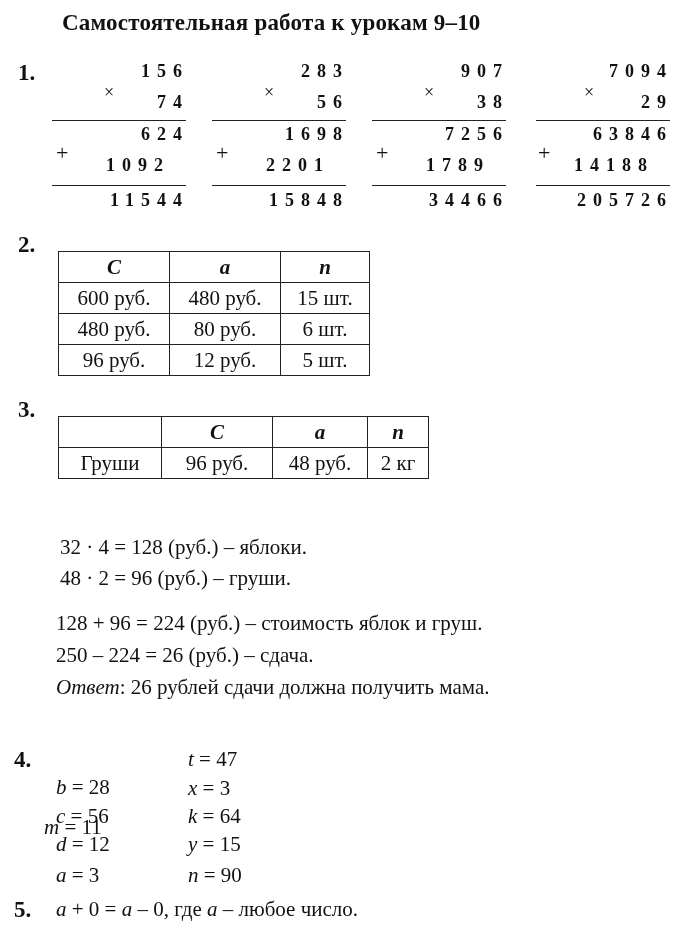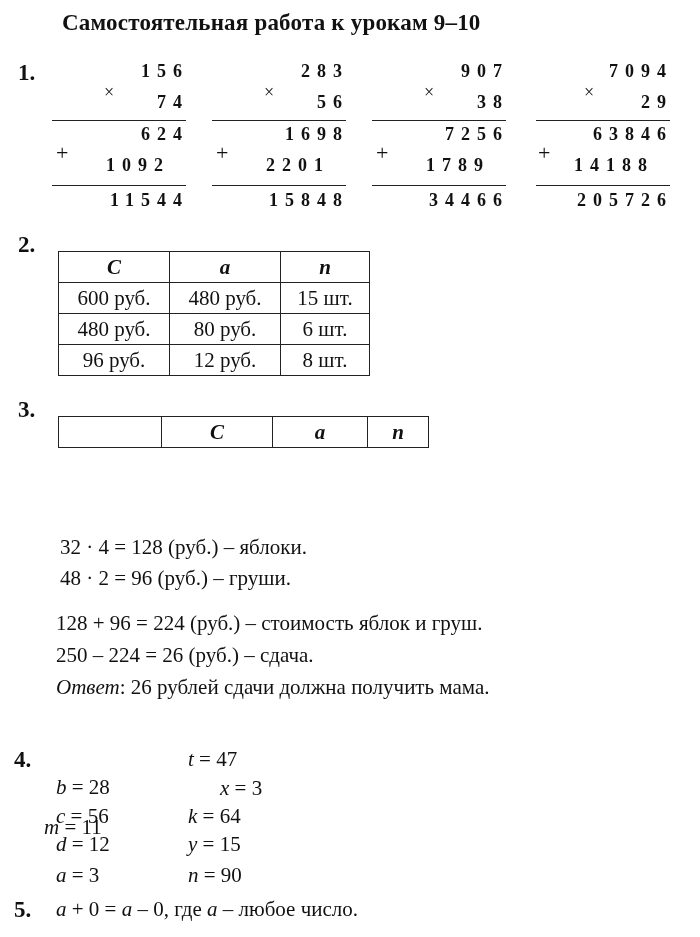--- a/index.html
+++ b/index.html
@@ -97,50 +97,56 @@
     <td>15 шт.</td>
   </tr>
   <tr>
     <td>480 руб.</td>
     <td>80 руб.</td>
     <td>6 шт.</td>
   </tr>
   <tr>
     <td>96 руб.</td>
     <td>12 руб.</td>
-    <td>8 шт.</td>
+    <td>5 шт.</td>
   </tr>
 </tbody>
   </table>
 
 <div class="abs num" style="left:18px; top:397px;">3.</div>
 <table class="t" style="left:58px; top:416px;">
   <tbody>
       <tr>
     <td class="h" style="width:98px;"></td>
     <td class="h" style="width:106px;">C</td>
     <td class="h" style="width:90px;">a</td>
     <td class="h" style="width:56px;">n</td>
+  </tr>
+  <tr>
+    <td>Груши</td>
+    <td>96 руб.</td>
+    <td>48 руб.</td>
+    <td>2 кг</td>
   </tr>
 </tbody>
   </table>
 
 <div class="abs eq" style="left:60px; top:535px;">32 · 4 = 128 (руб.) – яблоки.</div>
 <div class="abs eq" style="left:60px; top:566px;">48 · 2 = 96 (руб.) – груши.</div>
 <div class="abs eq" style="left:56px; top:611px;">128 + 96 = 224 (руб.) – стоимость яблок и груш.</div>
 <div class="abs eq" style="left:56px; top:643px;">250 – 224 = 26 (руб.) – сдача.</div>
 <div class="abs eq" style="left:56px; top:675px;"><span class="it">Ответ</span><span>: 26 рублей сдачи должна получить мама.</span></div>
 
 <div class="abs num" style="left:14px; top:747px;">4.</div>
 <div class="abs eq" style="left:56px; top:747px;margin-top:28px;"><span class="it">b</span><span> = 28</span></div>
 <div class="abs eq" style="left:44px; top:776px;margin-top:39px;"><span class="it">m</span><span> = 11</span></div>
 <div class="abs eq" style="left:56px; top:804px;"><span class="it">c</span><span> = 56</span></div>
 <div class="abs eq" style="left:56px; top:832px;"><span class="it">d</span><span> = 12</span></div>
 <div class="abs eq" style="left:56px; top:863px;"><span class="it">a</span><span> = 3</span></div>
 
 <div class="abs eq" style="left:188px; top:747px;"><span class="it">t</span><span> = 47</span></div>
-<div class="abs eq" style="left:188px; top:776px;margin-left:32px;"><span class="it">x</span><span> = 3</span></div>
+<div class="abs eq" style="left:188px; top:776px;"><span class="it">x</span><span> = 3</span></div>
 <div class="abs eq" style="left:188px; top:804px;"><span class="it">k</span><span> = 64</span></div>
 <div class="abs eq" style="left:188px; top:832px;"><span class="it">y</span><span> = 15</span></div>
 <div class="abs eq" style="left:188px; top:863px;"><span class="it">n</span><span> = 90</span></div>
 
 <div class="abs num" style="left:14px; top:897px;">5.</div>
 <div class="abs eq" style="left:56px; top:897px;"><span class="it">a</span><span> + 0 = </span><span class="it">a</span><span> – 0, где </span><span class="it">a</span><span> – любое число.</span></div>
 
 </body></html>

